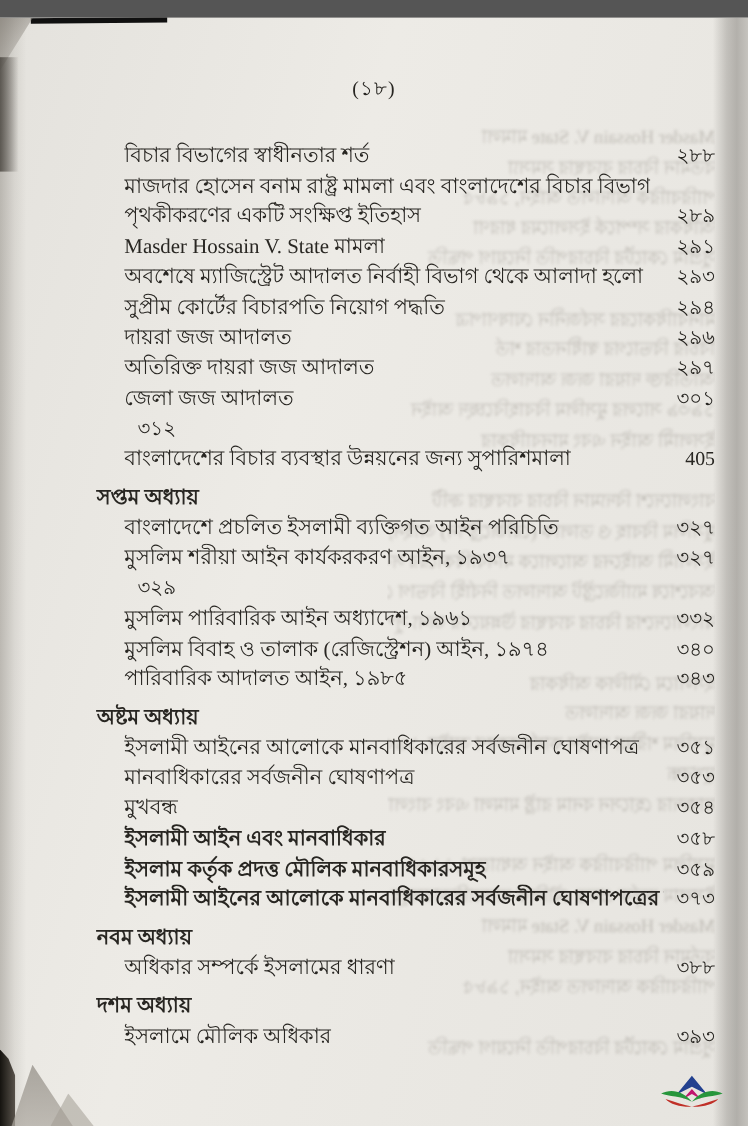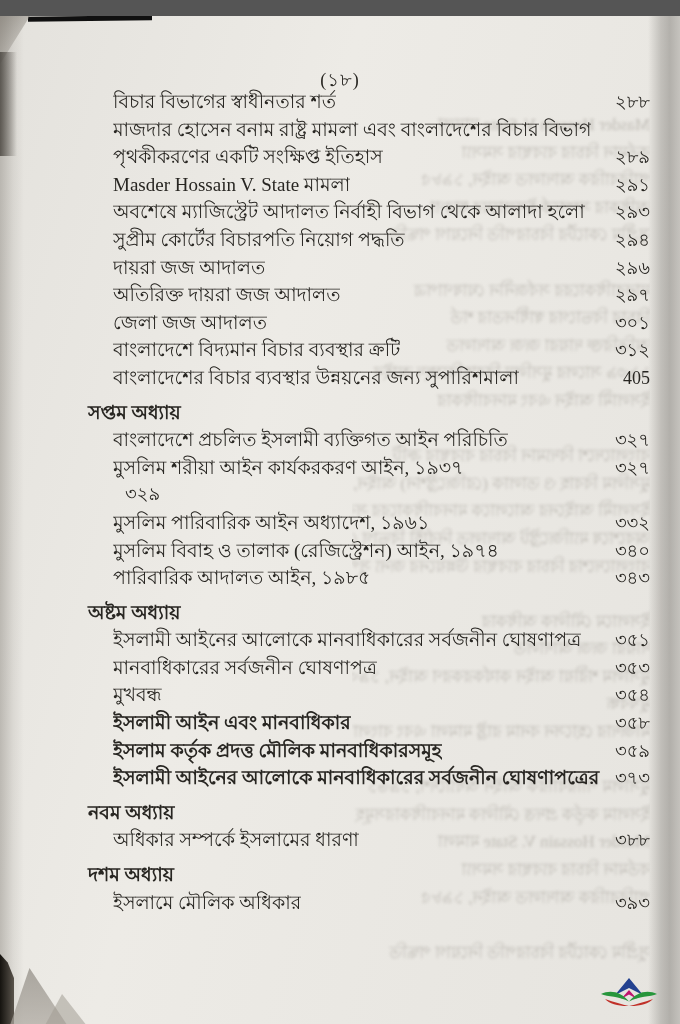--- a/index.html
+++ b/index.html
@@ -34,21 +34,21 @@
     background:linear-gradient(to right,rgba(150,147,142,0) 0%,rgba(147,144,139,.45) 40%,rgba(125,122,117,.5) 68%,rgba(168,165,160,.55) 100%);}
   
   .ghost{position:absolute;left:352px;right:30px;top:95px;bottom:64px;overflow:hidden;pointer-events:none;}
   .ghost div{
     height:27.6px;line-height:27.6px;white-space:nowrap;overflow:hidden;
     transform:scaleX(-1);filter:blur(1.4px);
     color:rgba(108,102,92,.32);font-size:17px;text-align:left;
   }
   
   .pg-header{position:absolute;left:0;right:0;top:50px;text-align:center;font-size:18px;letter-spacing:1px;}
-  .toc{position:absolute;left:0;right:0;top:0;padding-top:72px;}
+  .toc{position:absolute;left:0;right:0;top:0;padding-top:112px;}
   .toc .row{display:flex;justify-content:space-between;align-items:baseline;
     height:27.6px;line-height:27.6px;padding-left:113px;padding-right:30px;font-size:19px;}
   .toc .row .t{white-space:nowrap;overflow:hidden;}
   .toc .row .n{font-size:18px;padding-left:12px;}
   .toc .head{height:27.6px;line-height:27.6px;padding-left:88px;font-weight:bold;font-size:19px;margin-top:7px;}
   .toc .row.bold .t{font-weight:bold;}
   .logo{position:absolute;left:600px;top:960px;width:58px;height:46px;}
 </style>
 </head>
 <body>
@@ -131,21 +131,20 @@
     </div>
       <div class="row">
       <span class="t">অতিরিক্ত দায়রা জজ আদালত</span>
       <span class="n">২৯৭</span>
     </div>
       <div class="row">
       <span class="t">জেলা জজ আদালত</span>
       <span class="n">৩০১</span>
     </div>
       <div class="row">
-      <span class="t">বাংলাদেশে বিদ্যমান বিচার ব্যবস্থার ক্রটি</span>
       <span class="n">৩১২</span>
     </div>
       <div class="row">
       <span class="t">বাংলাদেশের বিচার ব্যবস্থার উন্নয়নের জন্য সুপারিশমালা</span>
       <span class="n">405</span>
     </div>
       <div class="head">সপ্তম অধ্যায়</div>
       <div class="row">
       <span class="t">বাংলাদেশে প্রচলিত ইসলামী ব্যক্তিগত আইন পরিচিতি</span>
       <span class="n">৩২৭</span>

